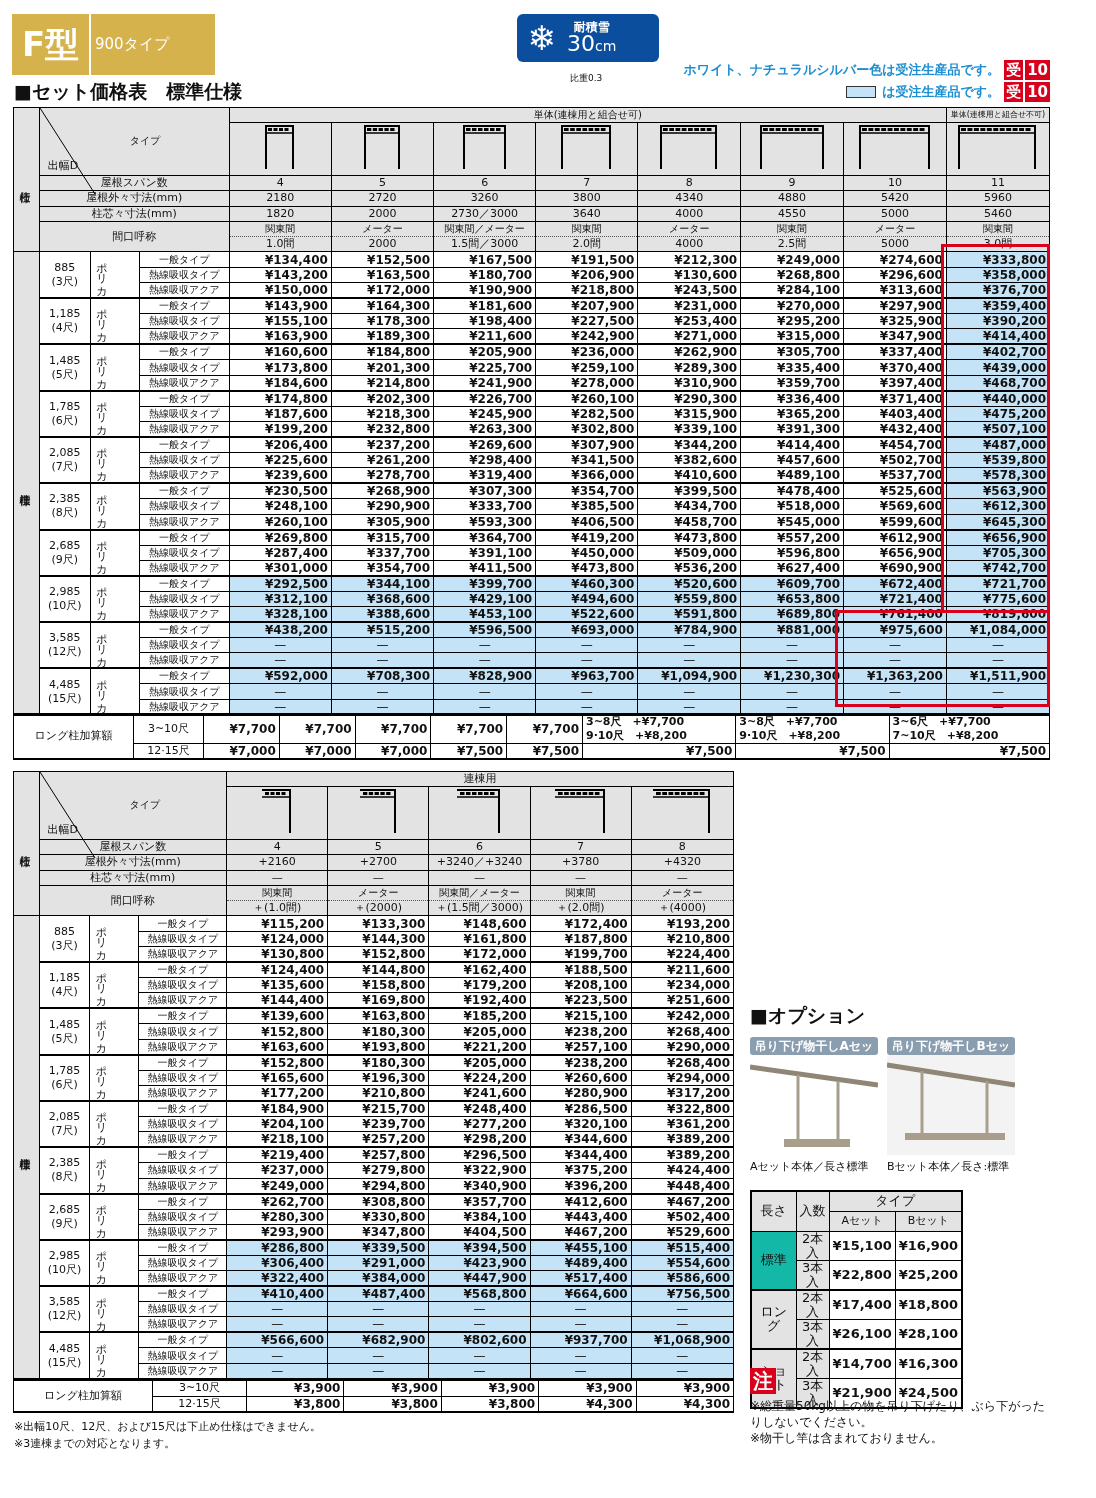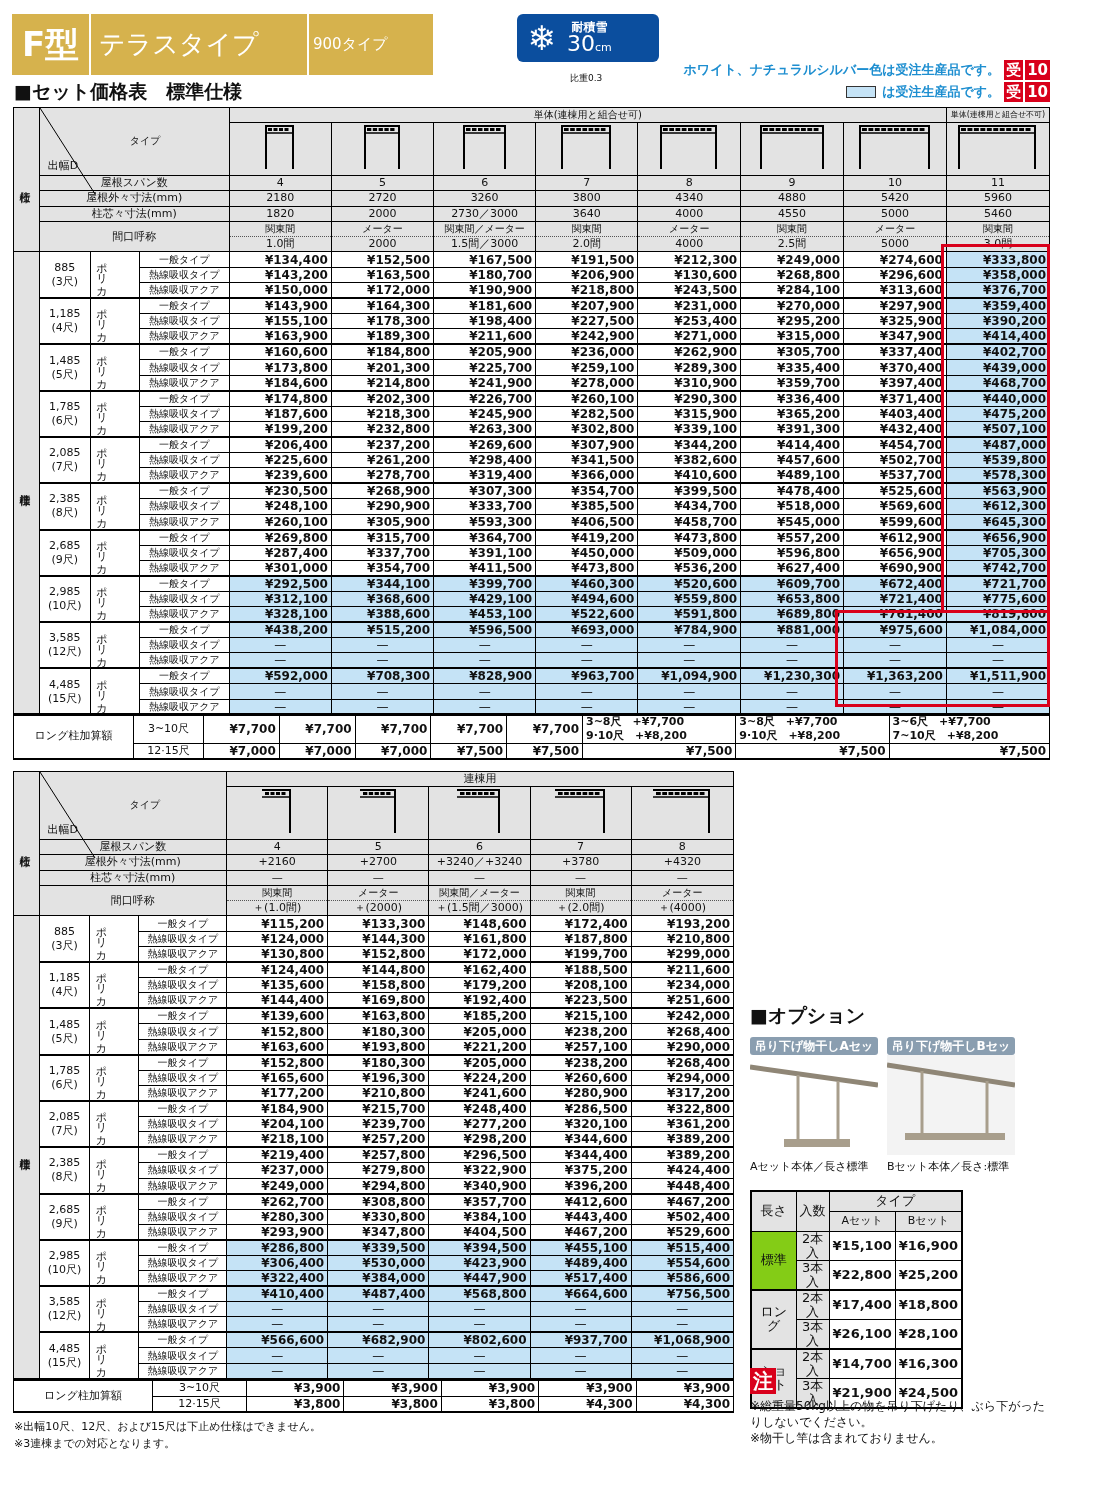--- a/index.html
+++ b/index.html
@@ -8,21 +8,21 @@
 .hdr{left:12px;top:14px;height:61px;background:#d6b24d;display:flex;color:#fff}
 .hdr div{display:flex;align-items:center;border-right:2px solid #fff;height:100%}
 .hdr .f{width:79px;font-size:34px;font-weight:bold;justify-content:center}
 .hdr .t{width:218px;font-size:26px;padding-left:8px}
 .hdr .n{width:124px;font-size:15px;padding-left:4px;border-right:none}
 .snow{left:517px;top:14px;width:142px;height:48px;background:#0b4e9e;border-radius:6px;color:#fff;display:flex;align-items:center}
 .snow .ic{font-size:34px;width:50px;text-align:center}
 .snow .tx{text-align:center;line-height:1}
 .snow .tx .a{font-size:12px;font-weight:bold}
 .snow .tx .b{font-size:22px}
-.snow .tx .b small{font-size:11px}
+.snow .tx .b small{font-size:14px}
 .hijuu{left:570px;top:72px;font-size:9px}
 .notice{right:46px;font-size:13px;font-weight:bold;color:#1d8ed0;display:flex;align-items:center}
 .ju{display:inline-flex;margin-left:2px}
 .ju span{background:#d9001b;color:#fff;font-weight:bold;font-size:15px;padding:0 2px;margin-left:2px;height:20px;line-height:20px}
 .swatch{display:inline-block;width:30px;height:12px;background:#c5e3f6;border:1px solid #333;margin-right:6px}
 .sec{font-size:19px;font-weight:bold;color:#111}
 table{border-collapse:collapse;font-size:11px}
 td,th{border:1px solid #000;padding:0 3px;height:15.3px;line-height:14px;font-weight:normal}
 .pt td.p{text-align:right;font-weight:bold;font-size:12px;width:104px}
 .pt td.hd{background:#e3e3e3;text-align:center}
@@ -39,21 +39,20 @@
 .opthdr{background:#8a9eb0;color:#fff;font-size:12px;font-weight:bold;text-align:center;border-radius:3px;height:18px;line-height:18px}
 .foot{font-size:11px;line-height:17px}
 .redchip{display:inline-block;width:32px;height:12px;border:3px solid #d9001b;background:#fff;vertical-align:middle;margin:0 6px}
 .chu{background:#d9001b;color:#fff;font-size:20px;font-weight:bold;width:26px;height:26px;text-align:center;line-height:26px}
 </style>
 </head>
 <body>
 
 <div class="abs hdr">
   <div class="f">F型</div>
-  <div class="t">テラスタイプ</div>
   <div class="n">900タイプ</div>
 </div>
 <div class="abs snow">
   <div class="ic">❄</div>
   <div class="tx">
     <div class="a">耐積雪</div>
     <div class="b"><span>30</span><small>cm</small></div>
   </div>
 </div>
 <div class="abs hijuu">比重0.3</div>
@@ -768,21 +767,21 @@
           <td class="p" style="">¥161,800</td>
           <td class="p" style="">¥187,800</td>
           <td class="p" style="">¥210,800</td>
         </tr>
         <tr class="thickb">
           <td style="text-align:center;width:94px;font-size:10px">熱線吸収アクア</td>
           <td class="p" style="">¥130,800</td>
           <td class="p" style="">¥152,800</td>
           <td class="p" style="">¥172,000</td>
           <td class="p" style="">¥199,700</td>
-          <td class="p" style="">¥299,000</td>
+          <td class="p" style="">¥224,400</td>
         </tr>
         <tr>
           <td rowspan="3" style="text-align:center;width:52px;border-bottom:2px solid #000">1,185<br>(4尺)</td>
           <td rowspan="3" style="width:18px;border-bottom:2px solid #000"><span class="vert">ポリカ</span></td>
           <td style="text-align:center;width:94px;font-size:10px">一般タイプ</td>
           <td class="p" style="">¥124,400</td>
           <td class="p" style="">¥144,800</td>
           <td class="p" style="">¥162,400</td>
           <td class="p" style="">¥188,500</td>
           <td class="p" style="">¥211,600</td>
@@ -939,21 +938,21 @@
           <td style="text-align:center;width:94px;font-size:10px">一般タイプ</td>
           <td class="p blue" style="">¥286,800</td>
           <td class="p blue" style="">¥339,500</td>
           <td class="p blue" style="">¥394,500</td>
           <td class="p blue" style="">¥455,100</td>
           <td class="p blue" style="">¥515,400</td>
         </tr>
         <tr>
           <td style="text-align:center;width:94px;font-size:10px">熱線吸収タイプ</td>
           <td class="p blue" style="">¥306,400</td>
-          <td class="p blue" style="">¥530,000</td>
+          <td class="p blue" style="">¥291,000</td>
           <td class="p blue" style="">¥423,900</td>
           <td class="p blue" style="">¥489,400</td>
           <td class="p blue" style="">¥554,600</td>
         </tr>
         <tr class="thickb">
           <td style="text-align:center;width:94px;font-size:10px">熱線吸収アクア</td>
           <td class="p blue" style="">¥322,400</td>
           <td class="p blue" style="">¥384,000</td>
           <td class="p blue" style="">¥447,900</td>
           <td class="p blue" style="">¥517,400</td>
@@ -1074,21 +1073,21 @@
         <tr>
           <td rowspan="2" style="background:#e3e3e3">長さ</td>
           <td rowspan="2" style="background:#e3e3e3">入数</td>
           <td colspan="2" style="background:#e3e3e3">タイプ</td>
         </tr>
         <tr>
           <td style="background:#e3e3e3;font-size:11px">Aセット</td>
           <td style="background:#e3e3e3;font-size:11px">Bセット</td>
         </tr>
         <tr>
-          <td rowspan="2" style="background:#84cc16">標準</td>
+          <td rowspan="2" style="background:#14b8a6">標準</td>
           <td style="background:#e3e3e3">2本入</td>
           <td class="p">¥15,100</td>
           <td class="p">¥16,900</td>
         </tr>
         <tr style="border-bottom:2px solid #000">
           <td style="background:#e3e3e3">3本入</td>
           <td class="p">¥22,800</td>
           <td class="p">¥25,200</td>
         </tr>
         <tr>

